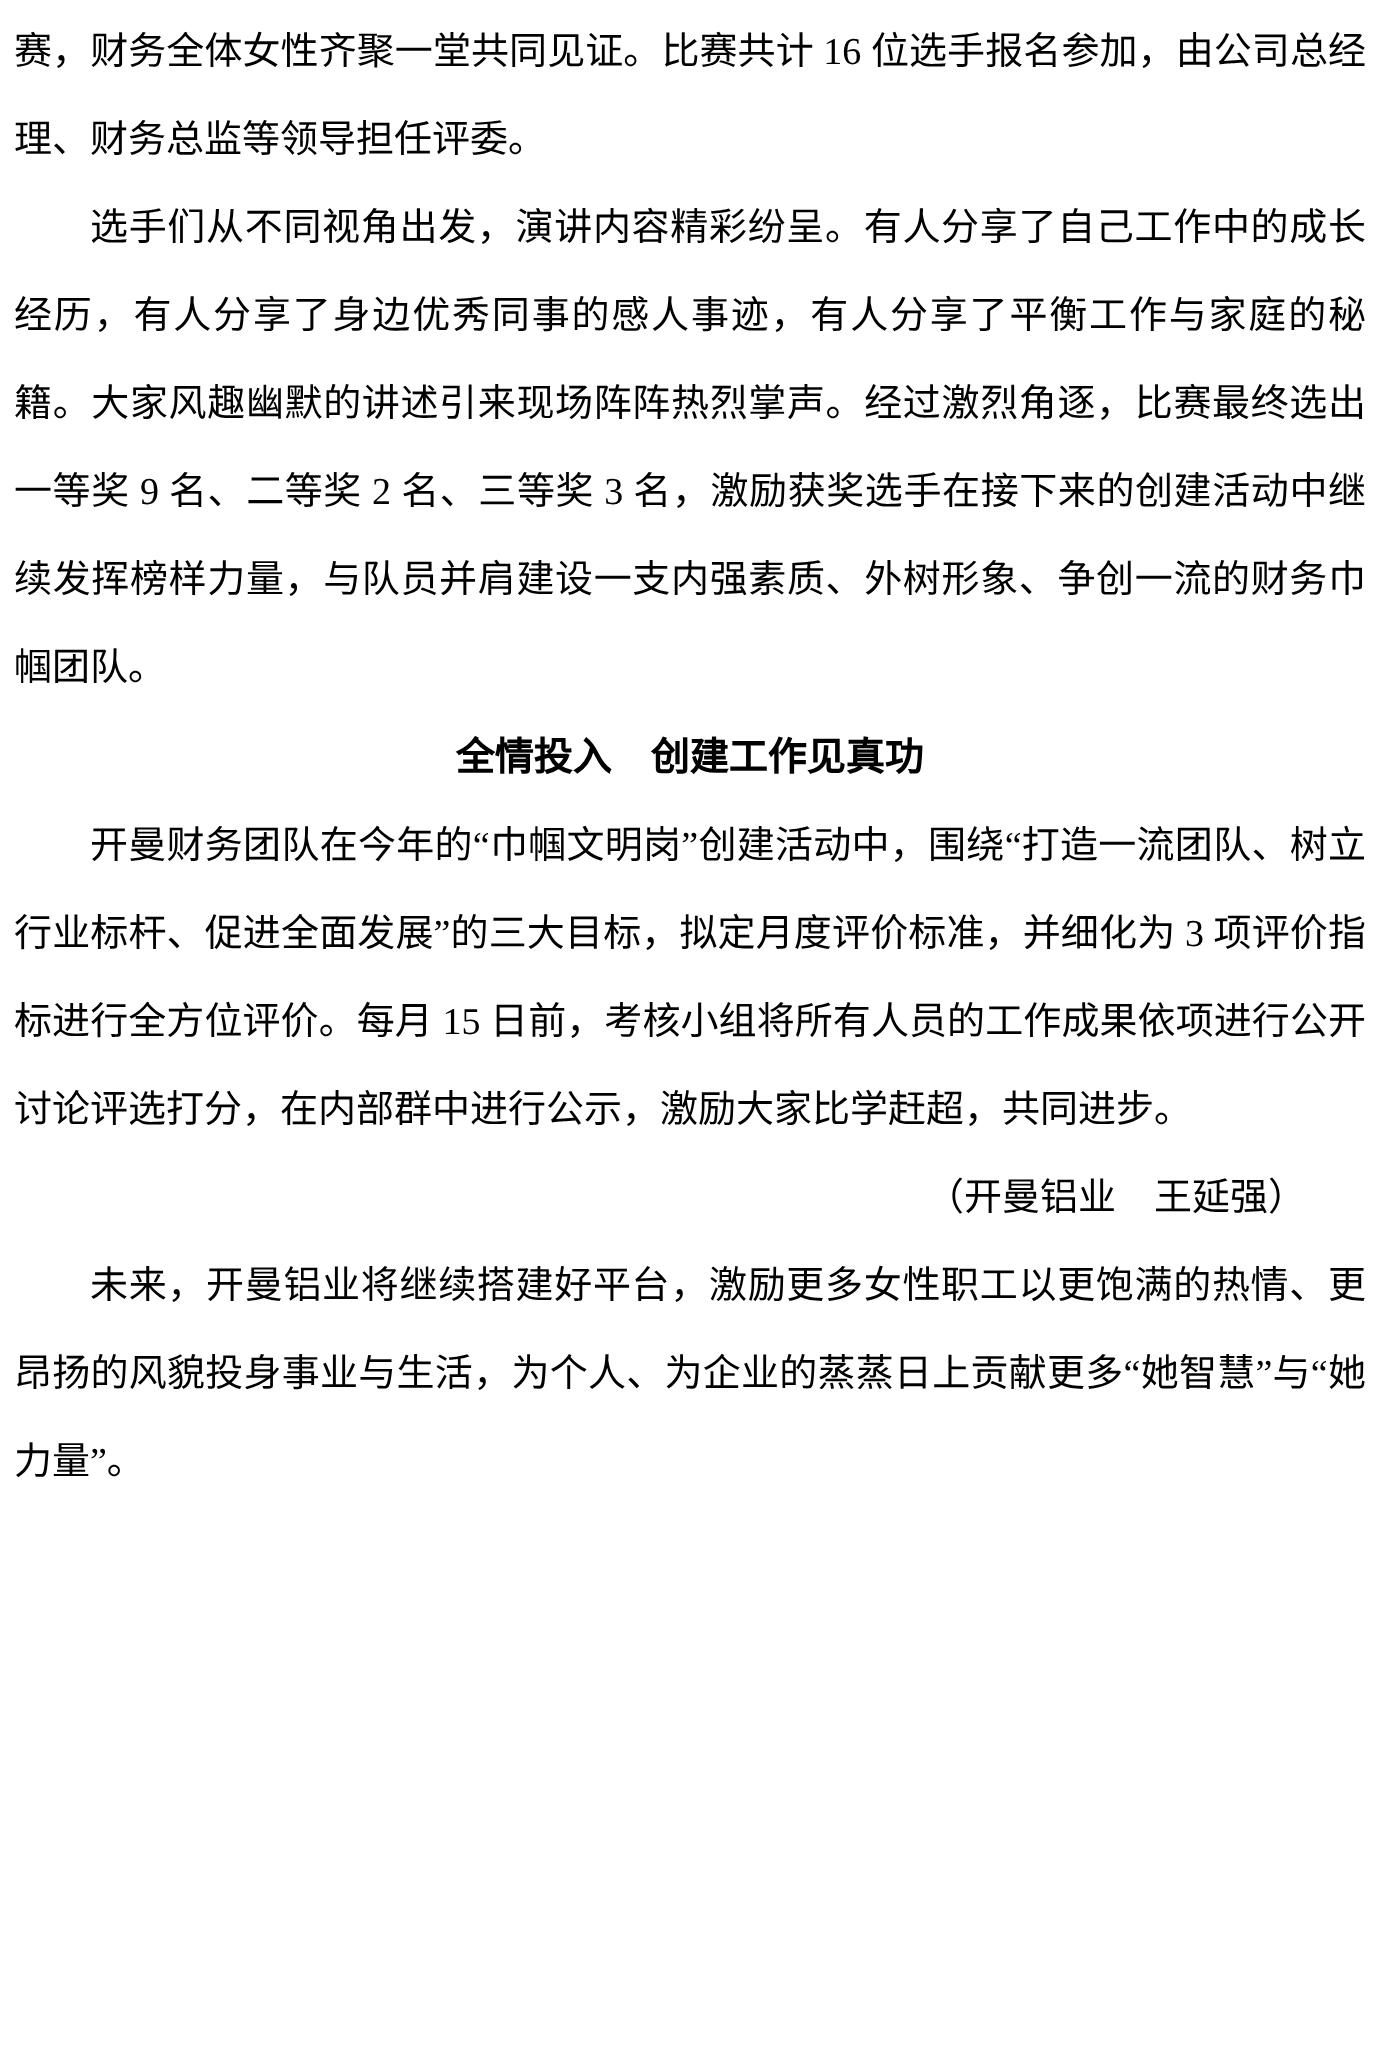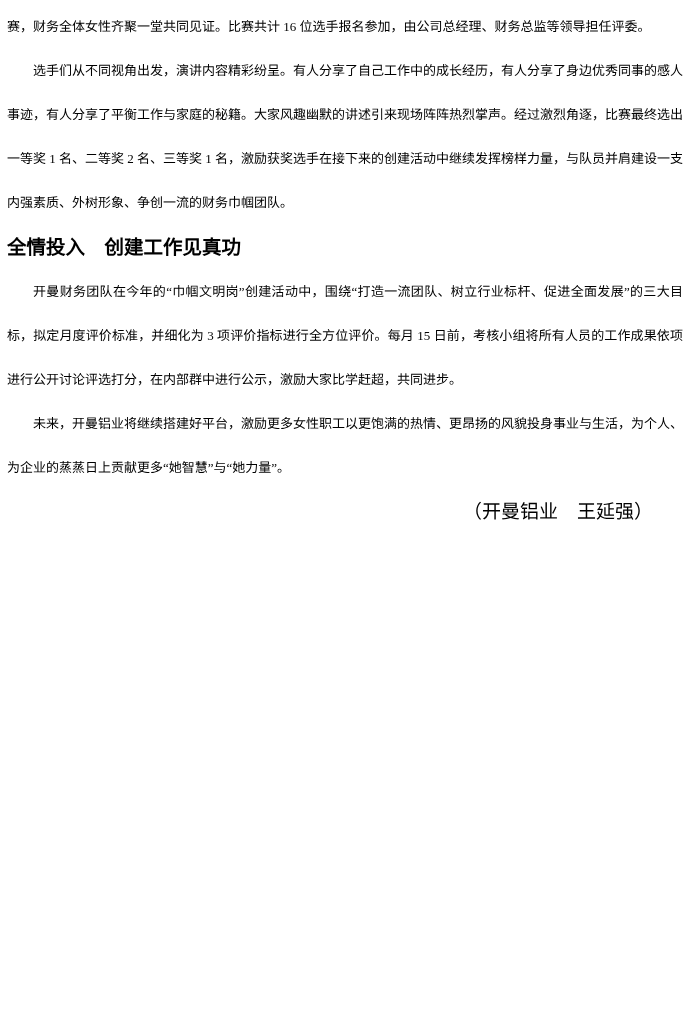--- a/index.html
+++ b/index.html
@@ -16,56 +16,56 @@
   }
   .page {
     box-sizing: border-box;
     width: 690px;
     height: 1026px;
     padding: 5px 7px 0 7px;
     background: #ffffff;
   }
   .para {
     margin: 0;
-    font-size: 13px;
+    font-size: 19px;
     line-height: 44px;
     text-align: justify;
     text-justify: inter-character;
     word-break: break-all;
     overflow-wrap: break-word;
   }
   .para.indent {
     text-indent: 2em;
   }
   .heading {
     margin: 0;
     font-size: 19.5px;
     line-height: 45px;
     font-weight: bold;
-    text-align: left;
+    text-align: center;
     text-indent: 0;
   }
   .signature {
     margin: 0;
     font-size: 19px;
     line-height: 44px;
     text-align: right;
     padding-right: 30px;
     text-indent: 0;
   }
 </style>
 </head>
 <body>
 
 <div class="page">
   <p class="para">赛，财务全体女性齐聚一堂共同见证。比赛共计 16 位选手报名参加，由公司总经理、财务总监等领导担任评委。</p>
 
-  <p class="para indent">选手们从不同视角出发，演讲内容精彩纷呈。有人分享了自己工作中的成长经历，有人分享了身边优秀同事的感人事迹，有人分享了平衡工作与家庭的秘籍。大家风趣幽默的讲述引来现场阵阵热烈掌声。经过激烈角逐，比赛最终选出一等奖 1 名、二等奖 2 名、三等奖 1 名，激励获奖选手在接下来的创建活动中继续发挥榜样力量，与队员并肩建设一支内强素质、外树形象、争创一流的财务巾帼团队。</p>
+  <p class="para indent">选手们从不同视角出发，演讲内容精彩纷呈。有人分享了自己工作中的成长经历，有人分享了身边优秀同事的感人事迹，有人分享了平衡工作与家庭的秘籍。大家风趣幽默的讲述引来现场阵阵热烈掌声。经过激烈角逐，比赛最终选出一等奖 9 名、二等奖 2 名、三等奖 3 名，激励获奖选手在接下来的创建活动中继续发挥榜样力量，与队员并肩建设一支内强素质、外树形象、争创一流的财务巾帼团队。</p>
 
   <p class="para heading">全情投入　创建工作见真功</p>
 
   <p class="para indent">开曼财务团队在今年的“巾帼文明岗”创建活动中，围绕“打造一流团队、树立行业标杆、促进全面发展”的三大目标，拟定月度评价标准，并细化为 3 项评价指标进行全方位评价。每月 15 日前，考核小组将所有人员的工作成果依项进行公开讨论评选打分，在内部群中进行公示，激励大家比学赶超，共同进步。</p>
 
 
+  <p class="para signature">（开曼铝业　王延强）</p>
+
   <p class="para indent">未来，开曼铝业将继续搭建好平台，激励更多女性职工以更饱满的热情、更昂扬的风貌投身事业与生活，为个人、为企业的蒸蒸日上贡献更多“她智慧”与“她力量”。</p>
-
-  <p class="para signature">（开曼铝业　王延强）</p>
 </div>
 
 </body></html>

